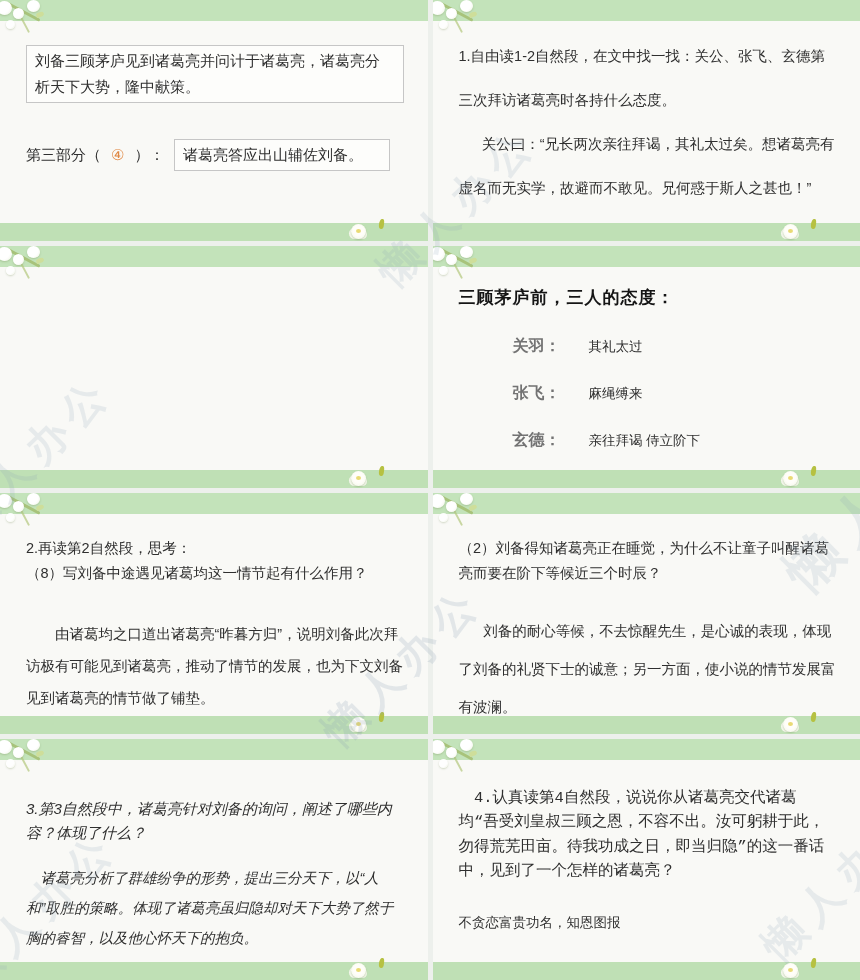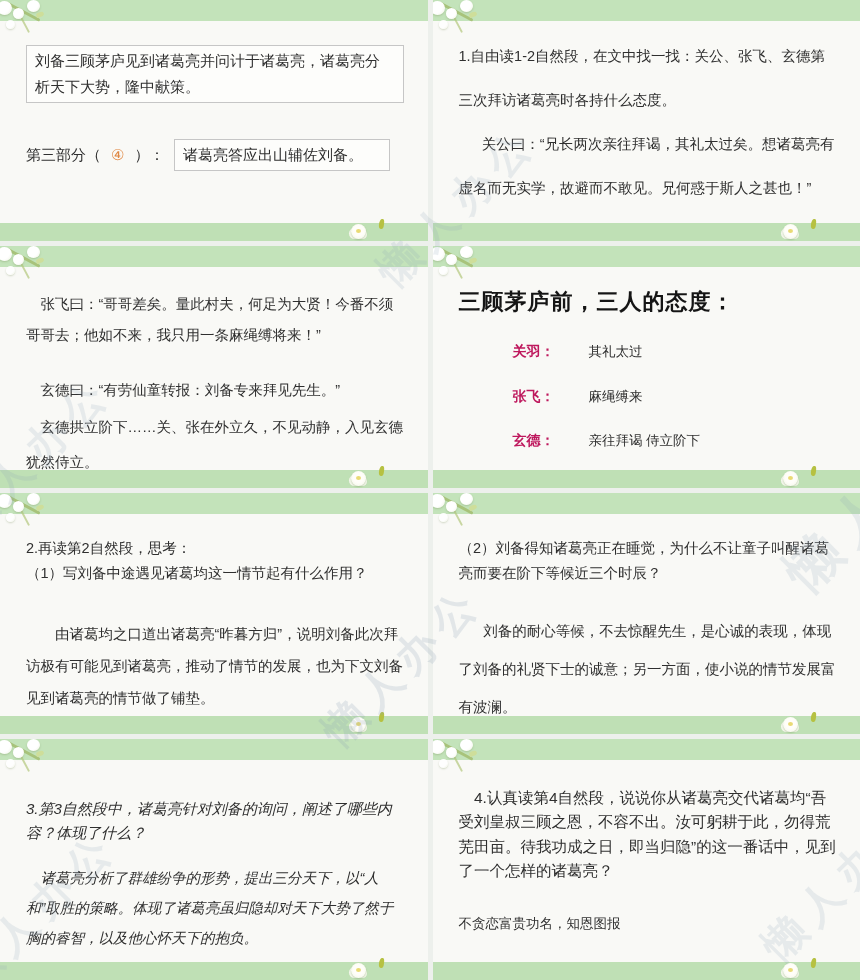--- a/index.html
+++ b/index.html
@@ -52,39 +52,39 @@
   .part-box.fixed{width:198px;}
   
   .s2{padding-top:13px;}
   .s2 p{line-height:44px;}
   
   .s3{padding-top:22px;}
   .s3 .p1{line-height:31px;text-indent:1em;}
   .s3 .p2{margin-top:24px;line-height:31px;text-indent:1em;}
   .s3 .p3{margin-top:4px;line-height:35px;text-indent:1em;}
   
-  .s4 .title{margin-top:18px;font-size:22px;font-weight:700;color:#151515;letter-spacing:1px;}
+  .s4 .title{margin-top:18px;font-size:17px;font-weight:700;color:#151515;letter-spacing:1px;}
   .s4 .att-rows{margin-top:14px;padding-left:54px;}
   .s4 .att-row{display:flex;align-items:baseline;margin-top:23px;}
-  .s4 .att-name{width:62px;flex:none;font-size:14px;font-weight:700;color:#be185d;}
+  .s4 .att-name{width:62px;flex:none;font-size:16px;font-weight:700;color:#737373;}
   .s4 .att-val{font-size:13.5px;margin-left:14px;font-family:Liberation Serif, serif;}
   
   .s5{padding-top:22px;}
   .s5 .q{line-height:25px;}
   .s5 .a{margin-top:32px;line-height:32px;text-indent:2em;}
   
   .s6{padding-top:22px;}
   .s6 .q{line-height:25px;}
   .s6 .a{margin-top:26px;line-height:38px;text-indent:1.7em;}
   
   .s7{padding-top:37px;font-style:italic;}
   .s7 .q{line-height:24px;font-size:15px;}
   .s7 .a{margin-top:18px;line-height:30px;text-indent:1em;}
   
-  .s8{padding-top:26px;}
+  .s8{padding-top:26px;font-family:Liberation Mono, monospace;}
   .s8 .q{line-height:24.5px;font-size:15.5px;text-indent:1em;}
   .s8 .a{margin-top:30px;font-size:13.5px;}
   
   .indent16{text-indent:1.6em;}
   
   .wm-layer{position:absolute;inset:0;pointer-events:none;z-index:5;}
   .wm{position:absolute;font-size:42px;font-weight:700;letter-spacing:9px;color:#8ba0b5;opacity:.16;
       transform:rotate(-45deg);transform-origin:left center;white-space:nowrap;}
   .wm-a{left:385px;top:250px;}
   .wm-b{left:795px;top:545px;font-size:54px;letter-spacing:12px;}
@@ -153,25 +153,20 @@
         <span class="band-sprout"></span>
       </div>
       <div class="corner-decor">
         <span class="stem"></span>
           <span class="stem2"></span>
         <span class="bud b1"></span>
           <span class="bud b2"></span>
           <span class="bud b3"></span>
           <span class="bud b4"></span>
         <span class="leaf"></span>
-      </div>
-      <div class="content s3">
-        <p class="p1">张飞曰：“哥哥差矣。量此村夫，何足为大贤！今番不须哥哥去；他如不来，我只用一条麻绳缚将来！”</p>
-        <p class="p2">玄德曰：“有劳仙童转报：刘备专来拜见先生。”</p>
-        <p class="p3">玄德拱立阶下……关、张在外立久，不见动静，入见玄德犹然侍立。</p>
       </div>
     </div>
 
     <div class="slide">
       <div class="band band-top"></div>
       <div class="band band-bottom">
         <span class="band-flower"></span>
         <span class="band-sprout"></span>
       </div>
       <div class="corner-decor">
@@ -212,21 +207,21 @@
         <span class="stem"></span>
           <span class="stem2"></span>
         <span class="bud b1"></span>
           <span class="bud b2"></span>
           <span class="bud b3"></span>
           <span class="bud b4"></span>
         <span class="leaf"></span>
       </div>
       <div class="content s5">
         <p class="q">2.再读第2自然段，思考：</p>
-        <p class="q">（1）写刘备中途遇见诸葛均这一情节起有什么作用？</p>
+        <p class="q">（8）写刘备中途遇见诸葛均这一情节起有什么作用？</p>
         <p class="a">由诸葛均之口道出诸葛亮“昨暮方归”，说明刘备此次拜访极有可能见到诸葛亮，推动了情节的发展，也为下文刘备见到诸葛亮的情节做了铺垫。</p>
       </div>
     </div>
 
     <div class="slide">
       <div class="band band-top"></div>
       <div class="band band-bottom">
         <span class="band-flower"></span>
         <span class="band-sprout"></span>
       </div>

